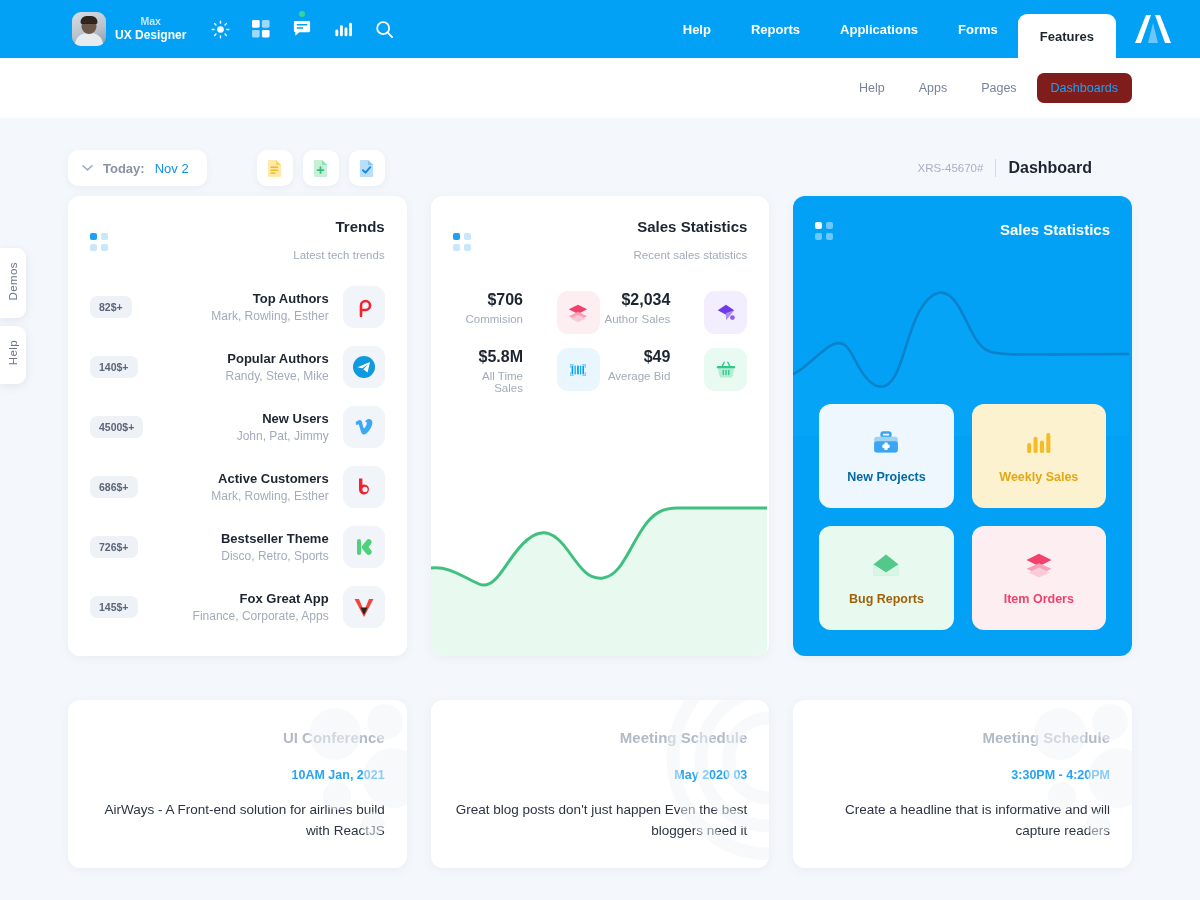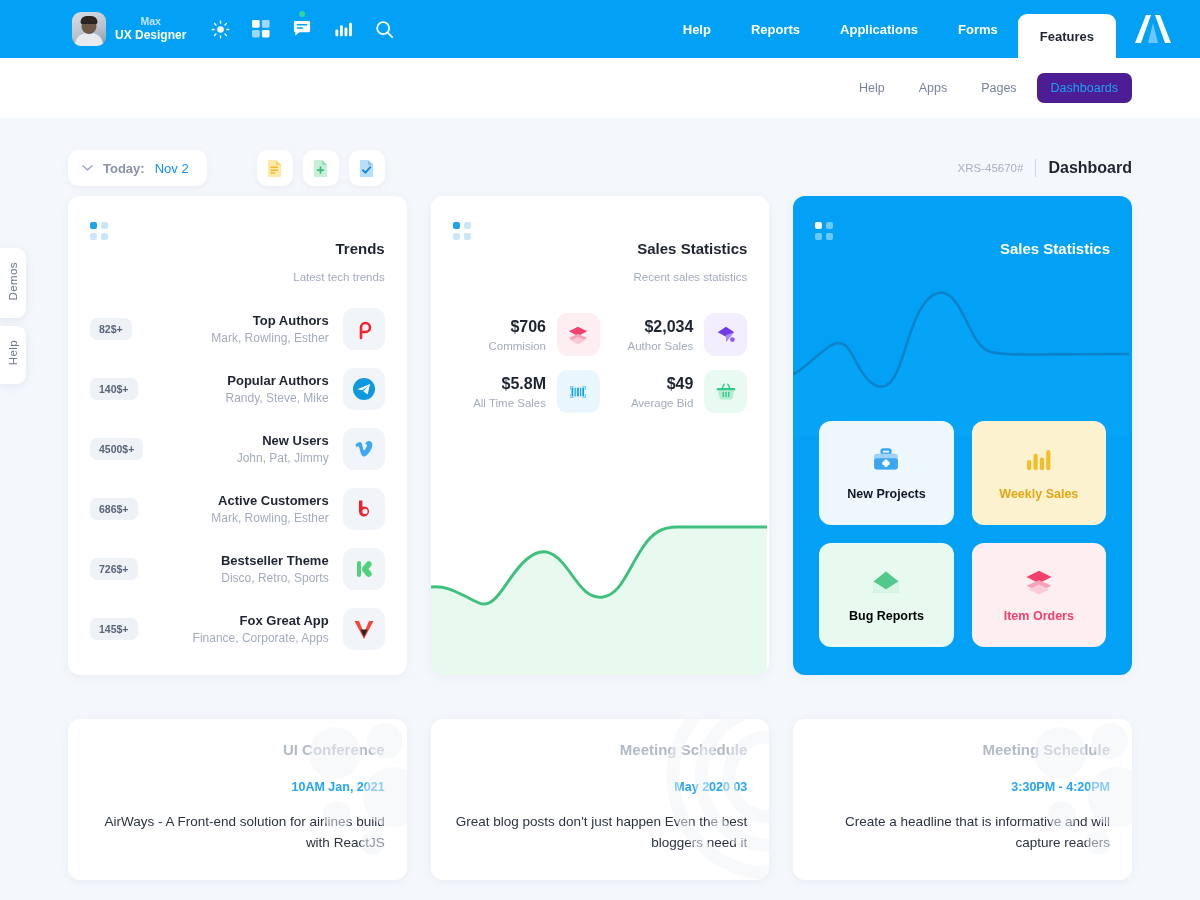--- a/index.html
+++ b/index.html
@@ -73,26 +73,26 @@
   
   .subnav {
     height: 60px; background: #ffffff;
     display: flex; align-items: center; justify-content: flex-end;
     padding-right: 68px; gap: 6px;
   }
   .subnav a {
     font-size: 12.5px; color: #78839b; text-decoration: none;
     padding: 8px 14px; border-radius: 7px; font-weight: 400;
   }
-  .subnav a.active { background: #4c1d95; color: #1ea0f3; font-weight: 400; }
+  .subnav a.active { background: #7f1d1d; color: #1ea0f3; font-weight: 400; }
 
   
   .toolbar {
     display: flex; align-items: center;
-    padding: 22px 68px 0 68px; height: 78px; gap: 36px;
+    padding: 22px 108px 0 68px; height: 78px; gap: 36px;
   }
   .datepick {
     background: #ffffff; border-radius: 10px; height: 36px;
     display: flex; align-items: center; gap: 10px; padding: 0 18px 0 14px;
     box-shadow: 0 2px 7px rgba(100,120,160,.08); cursor: pointer;
   }
   .datepick .lbl { font-size: 13px; color: #8a93a6; font-weight: 700; }
   .datepick .val { font-size: 13px; color: #128fee; font-weight: 400; }
   .tool-btns { display: flex; gap: 10px; margin-left: 14px; }
   .tool-btn {
@@ -108,21 +108,21 @@
   
   .grid {
     padding: 0 68px; display: grid;
     grid-template-columns: repeat(3, 1fr); gap: 24px;
   }
   .card {
     background: #ffffff; border-radius: 12px;
     box-shadow: 0 2px 10px rgba(100,120,160,.07);
     position: relative; overflow: hidden;
   }
-  .card-head { padding: 22px 22px 0 22px; display: flex; align-items: flex-start; flex-direction: column; }
+  .card-head { padding: 22px 22px 0 22px; display: flex; align-items: center; }
   .dotgrid { display: grid; grid-template-columns: 7px 7px; gap: 4px; margin-top: 4px; }
   .dotgrid i { width: 7px; height: 7px; border-radius: 2px; background: #c9e6fb; display: block; }
   .dotgrid i.on { background: #1ea0f3; }
   .dotgrid.light i { background: rgba(255,255,255,.42); }
   .dotgrid.light i.on { background: rgba(255,255,255,.95); }
   .head-txt { margin-left: auto; text-align: right; }
   .head-title { font-size: 15px; font-weight: 700; color: #1e2531; }
   .head-sub { font-size: 11.5px; color: #a3abbb; margin-top: 14px; }
 
   
@@ -134,21 +134,21 @@
   .trend-mid { margin-left: auto; text-align: right; margin-right: 14px; }
   .trend-name { font-size: 13px; font-weight: 700; color: #1e2531; }
   .trend-sub { font-size: 12px; color: #a3abbb; margin-top: 3px; }
   .brand-ico {
     width: 42px; height: 42px; border-radius: 11px; background: #f1f5f9;
     display: flex; align-items: center; justify-content: center; flex: none;
   }
 
   
   .stat-wrap { display: grid; grid-template-columns: 1fr 1fr; row-gap: 14px; padding: 30px 22px 0 22px; }
-  .stat { display: flex; align-items: center; }
+  .stat { display: flex; align-items: flex-start; gap: 23px; }
   .stat-txt { text-align: right; margin-left: auto; margin-right: 11px; }
   .stat-val { font-size: 16px; font-weight: 700; color: #1e2531; }
   .stat-lbl { font-size: 11.5px; color: #a3abbb; margin-top: 4px; }
   .stat-ico { width: 43px; height: 43px; border-radius: 11px;
               display: flex; align-items: center; justify-content: center; flex: none; }
 
   .greenchart { position: absolute; left: 0; right: 0; bottom: 0; height: 200px; }
 
   
   .bluecard { background: #03a1f5; }
@@ -157,21 +157,21 @@
   .tiles { display: grid; grid-template-columns: 1fr 1fr; gap: 18px; padding: 0 26px 26px 26px;
            position: relative; margin-top: 164px; }
   .tile {
     border-radius: 12px; height: 104px;
     display: flex; flex-direction: column; align-items: center; justify-content: center; gap: 12px;
     cursor: pointer;
   }
   .tile-lbl { font-size: 12.5px; font-weight: 700; }
 
   
-  .ccard { padding: 22px 22px 26px 22px; min-height: 155px; text-align: right; position: relative; }
+  .ccard { padding: 29px 22px 26px 22px; min-height: 155px; text-align: right; position: relative; }
   .cc-title { font-size: 15px; color: #b3bac7; font-weight: 700; }
   .cc-time { font-size: 12.5px; color: #26a4f5; font-weight: 700; margin-top: 22px; }
   .cc-body { font-size: 13.5px; color: #2b3342; line-height: 1.55; margin-top: 18px; }
   .wm { position: absolute; right: 0; top: 0; opacity: .5; pointer-events: none; }
 
   
   .sidetabs { position: absolute; left: 0; top: 248px; display: flex; flex-direction: column; gap: 8px; z-index: 5; }
   .sidetab {
     background: #ffffff; border-radius: 0 9px 9px 0; padding: 14px 7px;
     box-shadow: 0 2px 8px rgba(100,120,160,.13); cursor: pointer;
@@ -535,40 +535,40 @@
 
     <div class="tiles">
       <div class="tile" style="background:#eff7fe">
         <svg width="30" height="30" viewBox="0 0 24 24">
           <rect x="8.5" y="3.5" width="7" height="3.4" rx="1.2" fill="none" stroke="#3aa5f0" stroke-width="2"></rect>
           <rect x="2.5" y="7" width="19" height="12.5" rx="2.2" fill="#9fd3f6"></rect>
           <rect x="2.5" y="10.5" width="19" height="9" rx="2.2" fill="#3aa5f0"></rect>
           <rect x="10.6" y="11.6" width="2.8" height="6" rx="1" fill="#fff"></rect>
           <rect x="9" y="13.2" width="6" height="2.8" rx="1" fill="#fff"></rect>
         </svg>
-        <div class="tile-lbl" style="color:#0f172a">New Projects</div>
+        <div class="tile-lbl" style="color:#0369a1">New Projects</div>
       </div>
 
       <div class="tile" style="background:#fdf2cf">
         <svg width="30" height="30" viewBox="0 0 24 24" fill="#f5bc28">
           <rect x="2.5" y="12" width="3.3" height="8" rx="1.5"></rect>
           <rect x="7.6" y="7" width="3.3" height="13" rx="1.5"></rect>
           <rect x="12.7" y="10" width="3.3" height="10" rx="1.5"></rect>
           <rect x="17.8" y="4" width="3.3" height="16" rx="1.5"></rect>
         </svg>
         <div class="tile-lbl" style="color:#e2a713">Weekly Sales</div>
       </div>
 
       <div class="tile" style="background:#e8faf0">
         <svg width="30" height="30" viewBox="0 0 24 24">
           <path d="M12 3.5 L22 11.5 L22 20.5 L2 20.5 L2 11.5 Z" fill="#b6e8cb"></path>
           <path d="M2 11.5 L12 3.5 L22 11.5 L12 18 Z" fill="#52c98a"></path>
           <path d="M2 11.5 L12 18 L22 11.5 L22 20.5 L2 20.5 Z" fill="#d9f5e5"></path>
         </svg>
-        <div class="tile-lbl" style="color:#000000">Bug Reports</div>
+        <div class="tile-lbl" style="color:#a16207">Bug Reports</div>
       </div>
 
       <div class="tile" style="background:#fdeef2">
         <svg width="30" height="30" viewBox="0 0 24 24">
           <path d="M12 3 L22 8 L12 13 L2 8 Z" fill="#f1416c"></path>
           <path d="M12 10.5 L22 15 L12 19.5 L2 15 Z" fill="#f8a0b8"></path>
           <path d="M12 14 L20.5 18 L12 22 L3.5 18 Z" fill="#fbccd8"></path>
         </svg>
         <div class="tile-lbl" style="color:#f1416c">Item Orders</div>
       </div>

